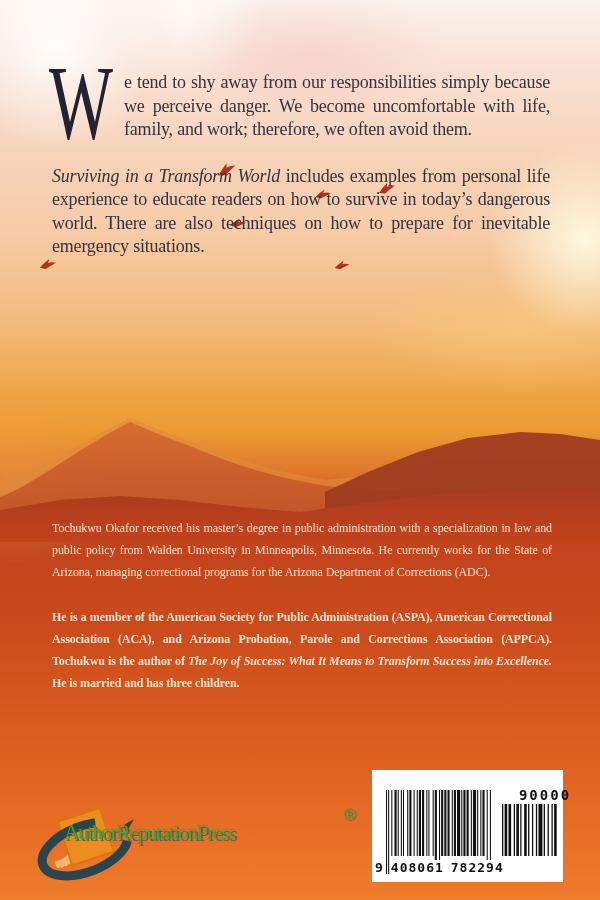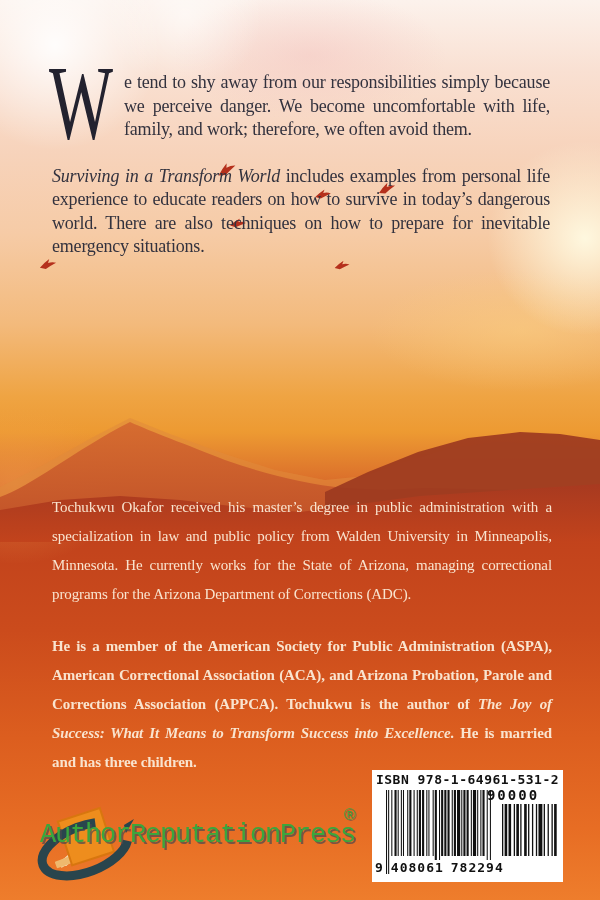--- a/index.html
+++ b/index.html
@@ -22,39 +22,39 @@
   .synopsis{position:absolute;left:52px;top:71px;width:498px;z-index:3;
             color:#33323e;font-size:18px;line-height:23.5px;text-align:justify;letter-spacing:-.2px;}
   .synopsis p{margin:0;}
   .synopsis .gap2{margin-top:26px;}
   .synopsis .gap3{margin-top:23px;}
   .dc-spacer{float:left;width:72px;height:70px;}
   .dropcap{position:absolute;left:49px;top:50px;z-index:4;color:#23222f;
            font-size:106px;line-height:1;transform:scaleX(.64);transform-origin:0 0;}
   .it{font-style:italic;}
   
-  .bio{position:absolute;left:52px;top:493px;width:500px;z-index:3;
-       color:#f9e4cf;font-size:15px;line-height:29px;text-align:justify;letter-spacing:-.1px;}
+  .bio{position:absolute;left:52px;top:517px;width:500px;z-index:3;
+       color:#f9e4cf;font-size:12px;line-height:22px;text-align:justify;letter-spacing:-.1px;}
   .bio p{margin:0;}
   .bio .gap{margin-top:23px;font-weight:bold;}
   
   .logo-icon{position:absolute;left:36px;top:797px;z-index:3;}
-  .brand{position:absolute;left:40px;top:820px;z-index:4;
-         font-family:Liberation Mono, monospace;font-size:27px;letter-spacing:-1.2px;
+  .brand{position:absolute;left:64px;top:820px;z-index:4;
+         font-family:Liberation Serif, serif;font-size:21px;letter-spacing:-1.2px;
          color:#3aa63d;text-shadow:2px 2px 0 rgba(72,72,78,.7);white-space:nowrap;}
   .registered{position:absolute;left:344px;top:806px;z-index:4;font-size:16px;color:#3aa63d;
          font-family:"Liberation Sans",sans-serif;text-shadow:1px 1px 0 rgba(72,72,78,.55);}
   .tagline{position:absolute;left:143px;top:847px;z-index:4;font-size:18px;color:#6d7f86;
          letter-spacing:.5px;white-space:nowrap;}
   
   .barcode{position:absolute;left:372px;top:770px;width:191px;height:112px;background:#fff;z-index:5;
            font-family:"DejaVu Sans Mono","Liberation Mono",monospace;color:#111;}
   .isbn-label{position:absolute;left:0;top:2px;width:100%;text-align:center;
               font-size:13px;font-weight:bold;letter-spacing:.5px;white-space:nowrap;}
-  .price-code{position:absolute;left:112px;top:17px;width:58px;text-align:center;
+  .price-code{position:absolute;left:144px;top:17px;width:58px;text-align:center;
               font-size:14px;font-weight:bold;letter-spacing:2px;}
   .main-bars{position:absolute;left:14px;top:20px;}
   .supp-bars{position:absolute;left:130px;top:34px;}
   .digits-row{position:absolute;left:2px;top:90px;width:124px;display:flex;gap:5px;
               font-size:13px;font-weight:bold;}
   .digits-row span{background:#fff;padding:0 1px;letter-spacing:1px;}
   .birds{position:absolute;inset:0;z-index:2;}
   .bird{position:absolute;}
 </style>
 </head>
@@ -123,21 +123,20 @@
     </g>
     <g>
       <ellipse cx="49" cy="52" rx="45" ry="23" fill="none" stroke="#29454d" stroke-width="9" transform="rotate(-21 49 52)" stroke-dasharray="175 40" stroke-dashoffset="-8"></ellipse>
       <path d="M88,28 L98,22 90,36 Z" fill="#29454d"></path>
     </g>
   </svg>
   <div class="brand">AuthorReputationPress</div>
   <div class="registered">®</div>
 
   <div class="barcode">
-    <div class="isbn-label">ISBN 978-1-64961-531-2</div>
     <div class="price-code">90000</div>
     <svg class="main-bars" width="106" height="84">
         <rect x="0" y="0" width="1.06" height="84" fill="#111"></rect>
         <rect x="2.12" y="0" width="1.06" height="84" fill="#111"></rect>
         <rect x="5.300000000000001" y="0" width="1.06" height="66" fill="#111"></rect>
         <rect x="8.48" y="0" width="2.12" height="66" fill="#111"></rect>
         <rect x="11.66" y="0" width="1.06" height="66" fill="#111"></rect>
         <rect x="14.84" y="0" width="1.06" height="66" fill="#111"></rect>
         <rect x="16.96" y="0" width="1.06" height="66" fill="#111"></rect>
         <rect x="21.200000000000003" y="0" width="1.06" height="66" fill="#111"></rect>

